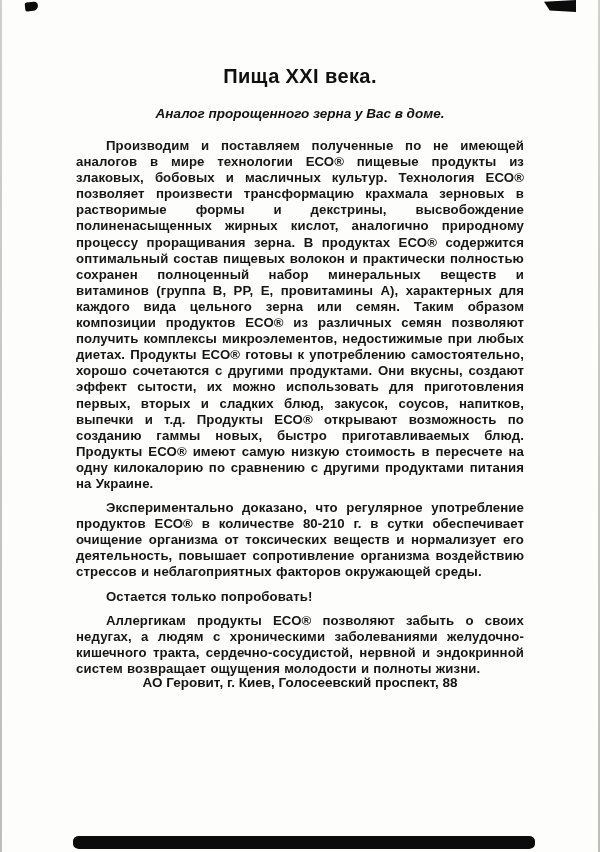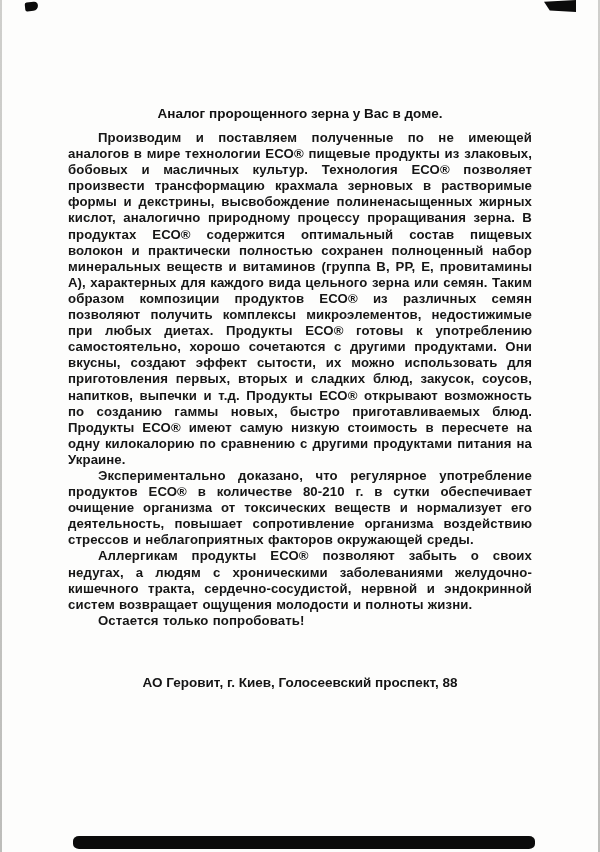--- a/index.html
+++ b/index.html
@@ -54,31 +54,32 @@
     font-weight: bold;
     letter-spacing: 0.4px;
     color: #101010;
   }
   .subtitle {
     position: absolute;
     top: 95px; left: 0; width: 100%;
     text-align: center;
     font-size: 13.5px;
     font-weight: bold;
+    font-style: italic;
     color: #121212;
   }
 
   .textblock {
     position: absolute;
     top: 130px;
     left: 68px;
     width: 464px;
   }
   .textblock p {
-    margin: 0;
+    margin: 8px;
     font-size: 13.2px;
     line-height: 16.1px;
     font-weight: bold;
     text-align: justify;
     text-indent: 30px;
     letter-spacing: 0.1px;
     word-spacing: 0.5px;
     color: #161616;
   }
 
@@ -95,27 +96,28 @@
 </head>
 <body>
 
 <div class="page">
 
   <div class="artifact edge-left"></div>
   <div class="artifact edge-right"></div>
   <div class="artifact top-left"></div>
   <div class="artifact top-right"></div>
 
+  <h1 class="title">Пища XXI века.</h1>
   <h2 class="subtitle">Аналог пророщенного зерна у Вас в доме.</h2>
 
   <div class="textblock">
     <p>Производим и поставляем полученные по не имеющей аналогов в мире технологии ЕСО® пищевые продукты из злаковых, бобовых и масличных культур. Технология ЕСО® позволяет произвести трансформацию крахмала зерновых в растворимые формы и декстрины, высвобождение полиненасыщенных жирных кислот, аналогично природному процессу проращивания зерна. В продуктах ЕСО® содержится оптимальный состав пищевых волокон и практически полностью сохранен полноценный набор минеральных веществ и витаминов (группа В, РР, Е, провитамины А), характерных для каждого вида цельного зерна или семян. Таким образом композиции продуктов ЕСО® из различных семян позволяют получить комплексы микроэлементов, недостижимые при любых диетах. Продукты ЕСО® готовы к употреблению самостоятельно, хорошо сочетаются с другими продуктами. Они вкусны, создают эффект сытости, их можно использовать для приготовления первых, вторых и сладких блюд, закусок, соусов, напитков, выпечки и т.д. Продукты ЕСО® открывают возможность по созданию гаммы новых, быстро приготавливаемых блюд. Продукты ЕСО® имеют самую низкую стоимость в пересчете на одну килокалорию по сравнению с другими продуктами питания на Украине.</p>
     <p>Экспериментально доказано, что регулярное употребление продуктов ЕСО® в количестве 80-210 г. в сутки обеспечивает очищение организма от токсических веществ и нормализует его деятельность, повышает сопротивление организма воздействию стрессов и неблагоприятных факторов окружающей среды.</p>
+    <p>Остается только попробовать!</p>
     <p>Аллергикам продукты ЕСО® позволяют забыть о своих недугах, а людям с хроническими заболеваниями желудочно-кишечного тракта, сердечно-сосудистой, нервной и эндокринной систем возвращает ощущения молодости и полноты жизни.</p>
-    <p>Остается только попробовать!</p>
   </div>
 
   <div class="footer">
     <div>АО Геровит, г. Киев, Голосеевский проспект, 88</div>
   </div>
 
   <div class="artifact bottom-bar"></div>
 
 </div>
 

